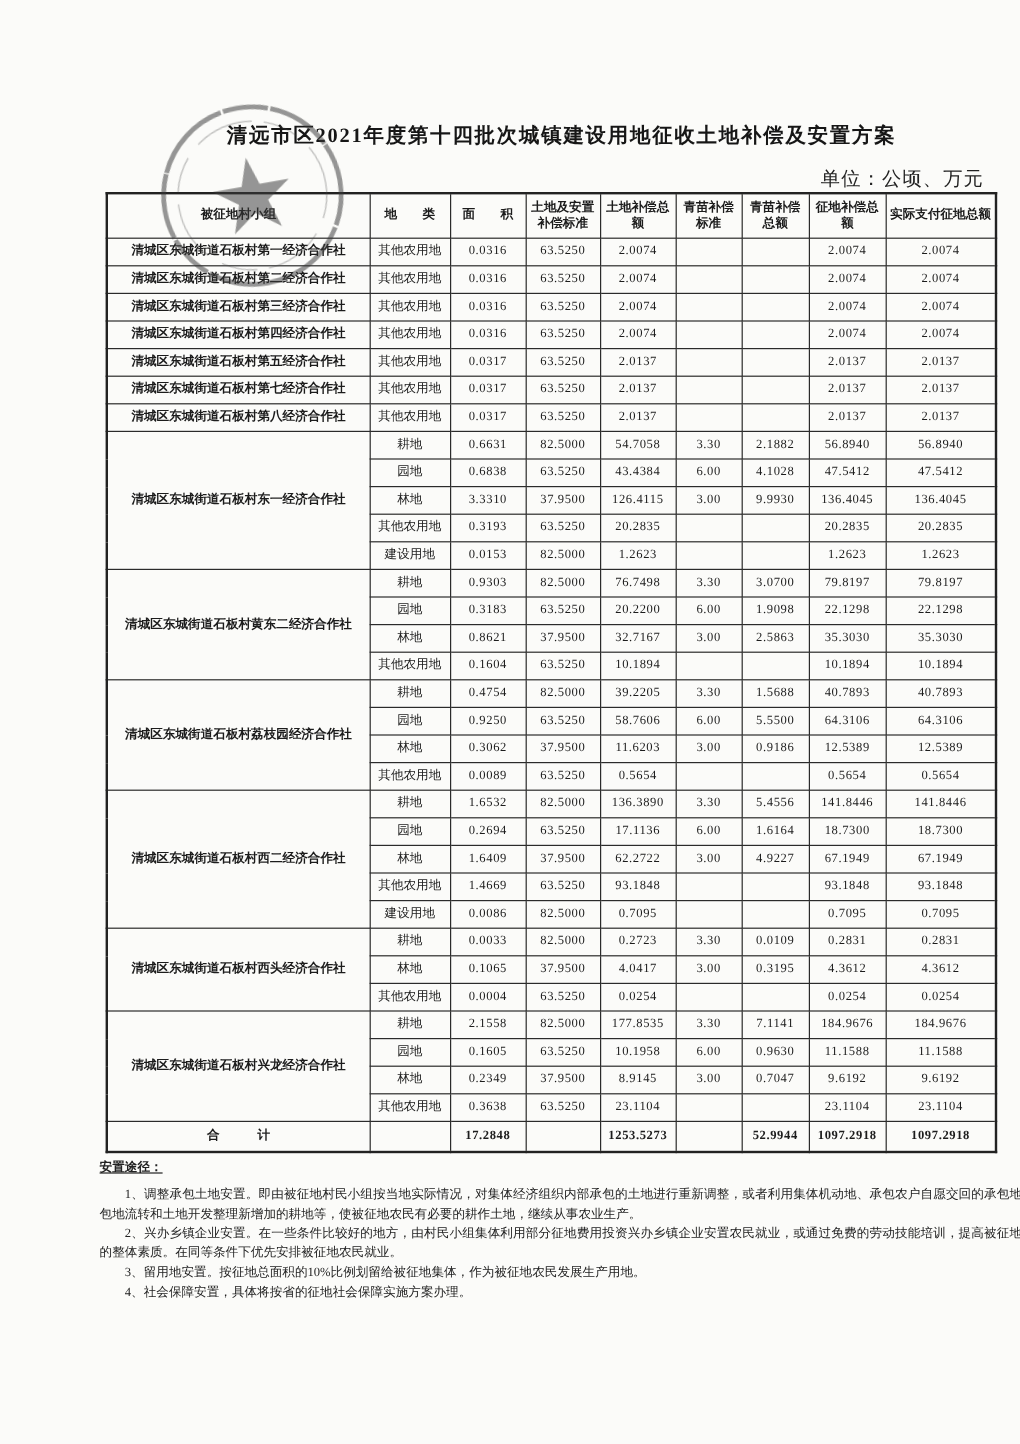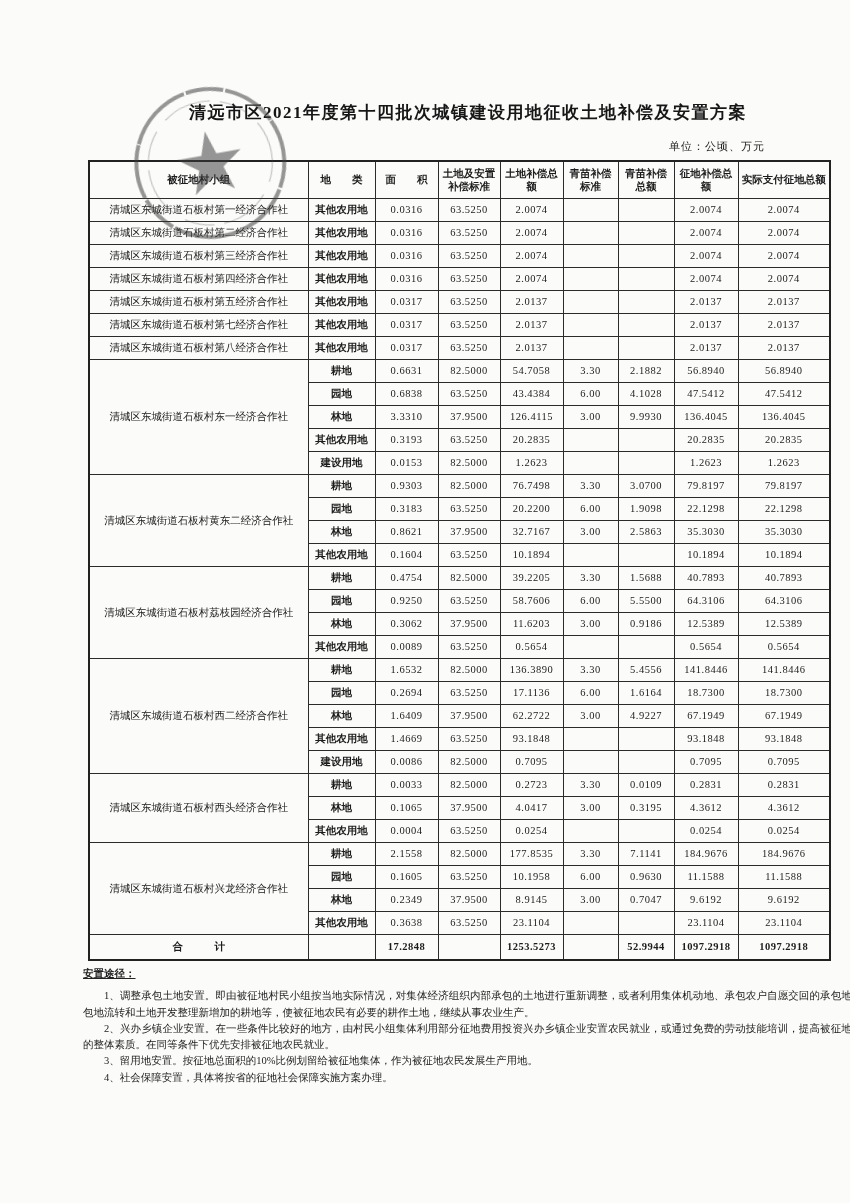--- a/index.html
+++ b/index.html
@@ -11,22 +11,22 @@
     position:relative;
     overflow:hidden;
   }
   .page{position:relative;width:850px;height:850px;margin-left:43px;}
   .title{
     position:absolute;top:101px;left:0;width:850px;
     text-align:center;font-size:17px;font-weight:bold;
     letter-spacing:1.5px;color:#161616;
   }
   .unit-note{
-    position:absolute;top:139px;left:626px;
-    font-size:11px;color:#222;letter-spacing:1px;
+    position:absolute;top:139px;left:641px;
+    font-size:16px;color:#222;letter-spacing:1px;
   }
   .seal{
     position:absolute;left:83px;top:75px;z-index:5;
     opacity:.52;filter:blur(.4px);
     transform:rotate(-10deg);
     pointer-events:none;
   }
   table.comp{
     position:absolute;top:160px;left:45px;
     border-collapse:collapse;table-layout:fixed;
@@ -38,22 +38,22 @@
     border:1px solid #2b2b2b;
     padding:0 2px;
     text-align:center;vertical-align:middle;
     line-height:1.25;
     color:#1c1c1c;
     overflow:hidden;
   }
   table.comp{border:2px solid #222;}
   table.comp th{height:36px;font-weight:bold;font-size:10.5px;}
   table.comp td{height:22px;}
-  td.village{font-weight:normal;letter-spacing:0px;}
-  td.landtype{font-weight:bold;}
+  td.village{font-weight:bold;letter-spacing:0px;}
+  td.landtype{font-weight:normal;}
   td.num{font-family:"Liberation Serif","DejaVu Serif",serif;letter-spacing:.5px;}
   tr.total-row td{height:24px;font-weight:bold;font-family:Liberation Serif, serif;}
   .footer{
     position:absolute;top:966px;left:40px;width:790px;
     font-size:10.5px;line-height:1.55;color:#222;
   }
   .footer .heading{margin:0 0 6px 0;font-weight:bold;text-decoration:underline;}
   .footer p{margin:0;text-indent:2em;text-align:justify;}
 </style>
 </head>

